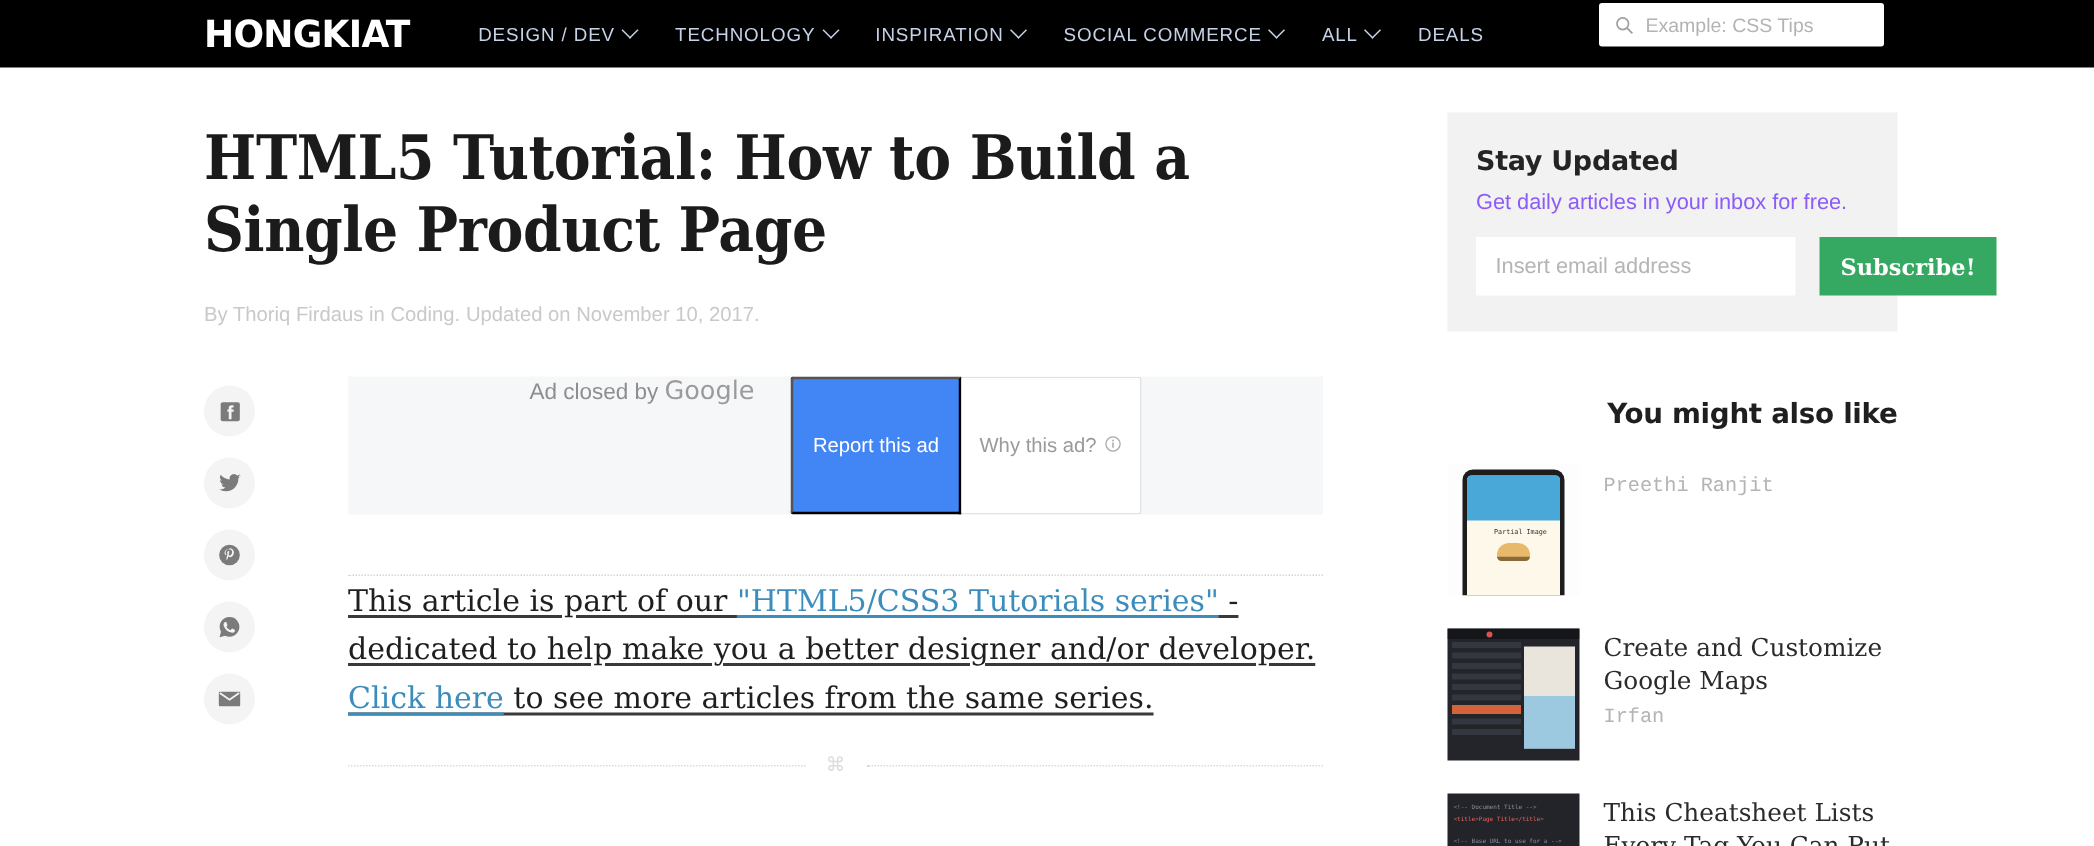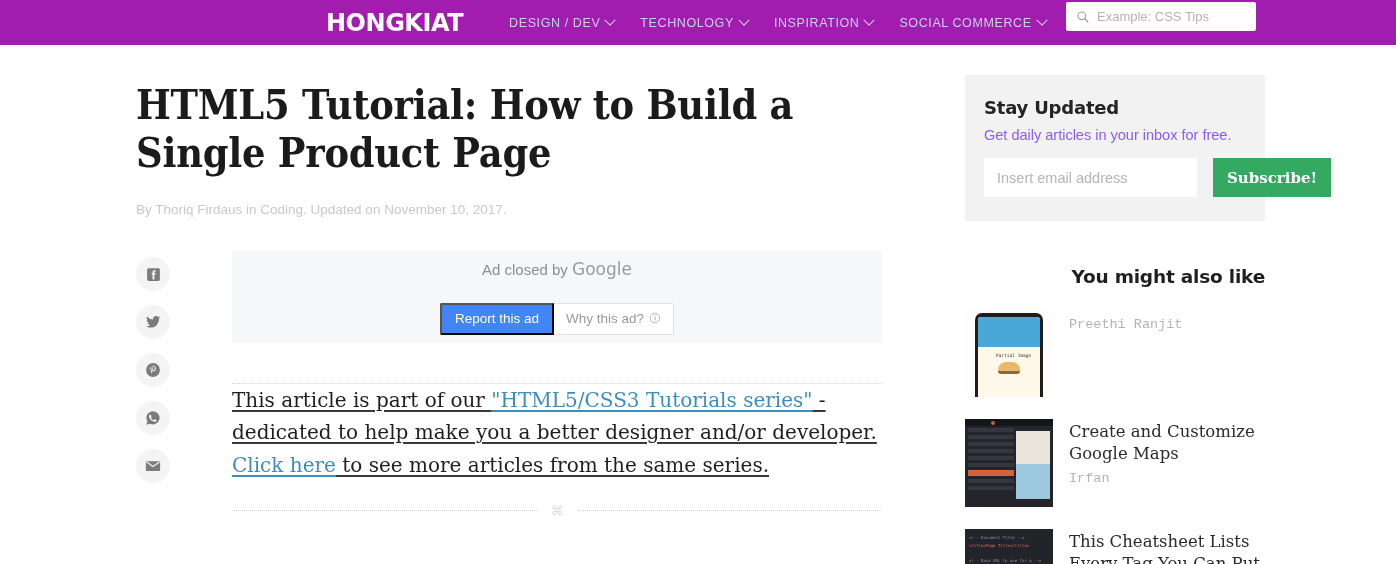--- a/index.html
+++ b/index.html
@@ -7,25 +7,24 @@
     width: 1396px; height: 564px;
     overflow: hidden;
     background: #ffffff;
     font-family: "Liberation Sans", sans-serif;
     -webkit-font-smoothing: antialiased;
   }
 
   
   .topbar {
     height: 45px;
-    background: #a21caf;
+    background: #000000;
     display: flex;
     align-items: center;
     position: relative;
-    justify-content: center;
   }
   .logo {
     margin-left: 136px;
     color: #ffffff;
     font-family: "DejaVu Sans", sans-serif;
     font-weight: bold;
     font-size: 25px;
     letter-spacing: -0.5px;
     line-height: 1;
     transform: scaleX(0.96);
@@ -104,22 +103,22 @@
     display: flex; align-items: center; justify-content: center;
   }
   .social-btn svg { fill: #7b7b7b; }
 
   
   .adbox {
     margin-left: 96px;
     margin-top: 34px;
     width: 650px; height: 92px;
     background: #f6f7f8;
-    display: flex; flex-direction: column;
-    align-items: center; justify-content: center;
+    display: flex; flex-direction: row;
+    justify-content: center;
     gap: 24px;
   }
   .ad-closed {
     font-size: 15px; color: #8e8e8e;
     font-family: "Liberation Sans", sans-serif;
   }
   .ad-closed .g {
     color: #9b9b9b; font-size: 17px;
     font-family: "DejaVu Sans", sans-serif;
   }

